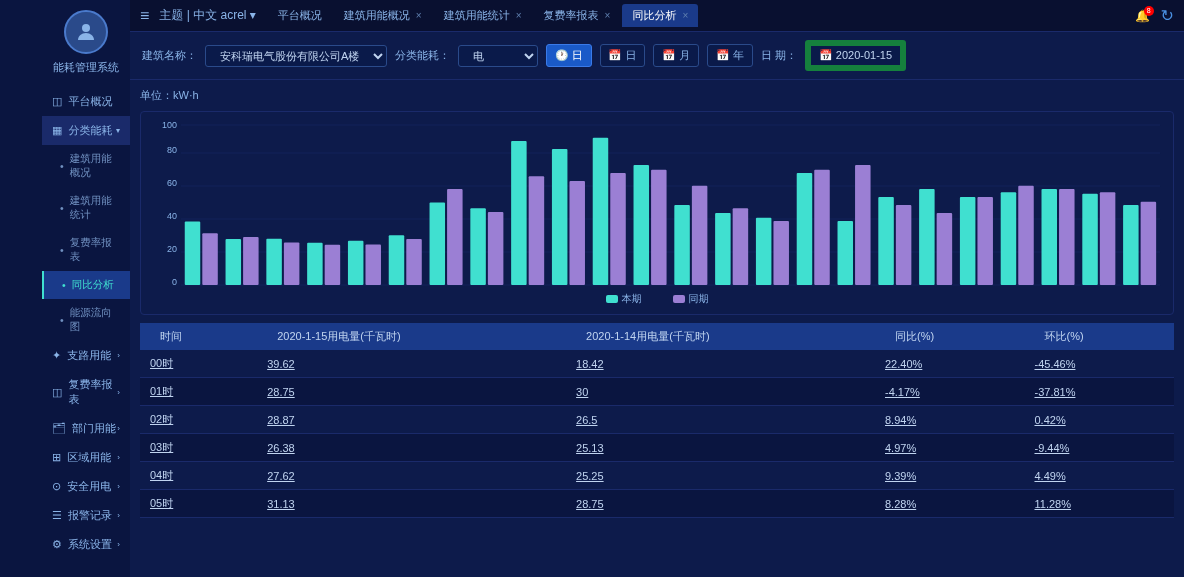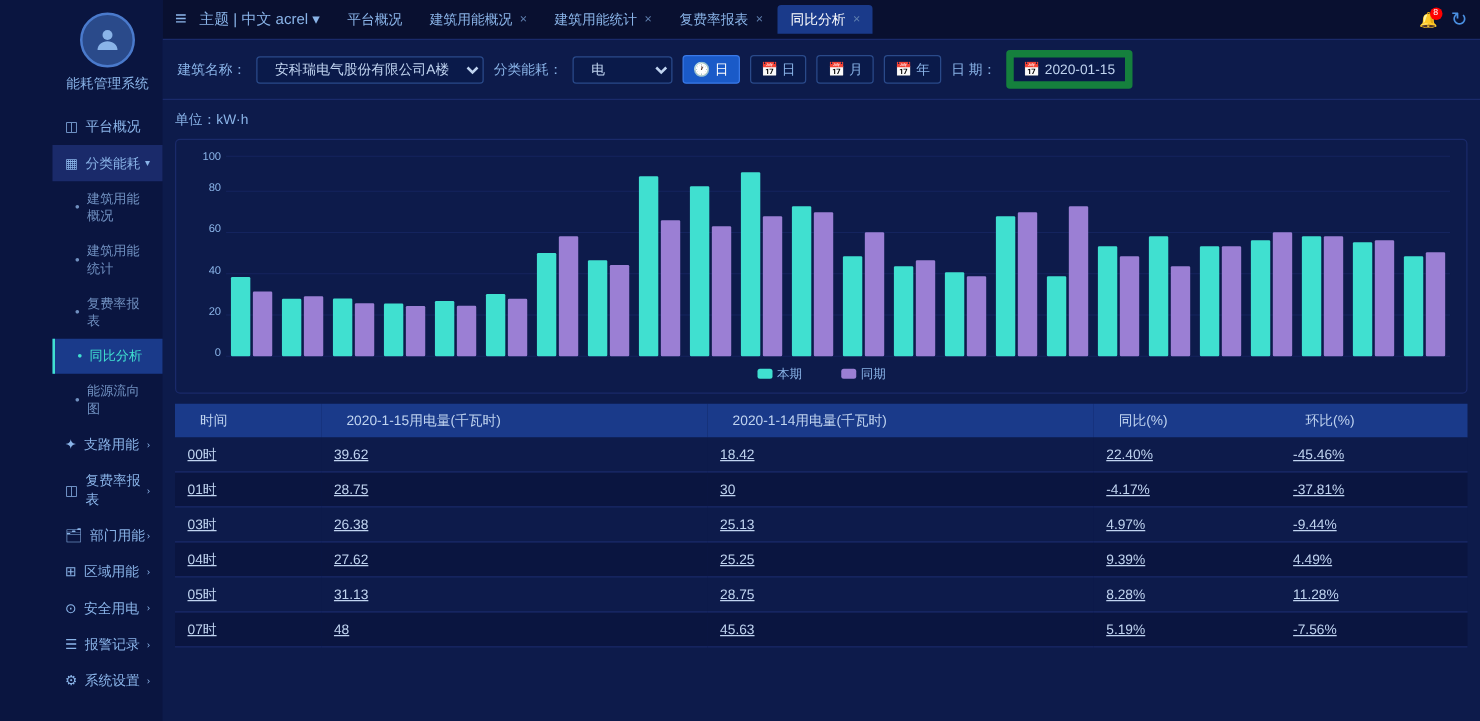--- a/index.html
+++ b/index.html
@@ -346,43 +346,43 @@
             <td>-45.46%</td>
           </tr>
           <tr>
             <td>01时</td>
             <td>28.75</td>
             <td>30</td>
             <td>-4.17%</td>
             <td>-37.81%</td>
           </tr>
           <tr>
+            <td>02时</td>
+            <td>28.87</td>
+            <td>26.5</td>
+            <td>8.94%</td>
+            <td>0.42%</td>
+          </tr>
+          <tr>
             <td>03时</td>
             <td>26.38</td>
             <td>25.13</td>
             <td>4.97%</td>
             <td>-9.44%</td>
           </tr>
           <tr>
             <td>04时</td>
             <td>27.62</td>
             <td>25.25</td>
             <td>9.39%</td>
             <td>4.49%</td>
           </tr>
           <tr>
             <td>05时</td>
             <td>31.13</td>
             <td>28.75</td>
             <td>8.28%</td>
             <td>11.28%</td>
           </tr>
-          <tr>
-            <td>07时</td>
-            <td>48</td>
-            <td>45.63</td>
-            <td>5.19%</td>
-            <td>-7.56%</td>
-          </tr>
         </tbody>
     </table>
   </div>
 </div>
 
 </body></html>

